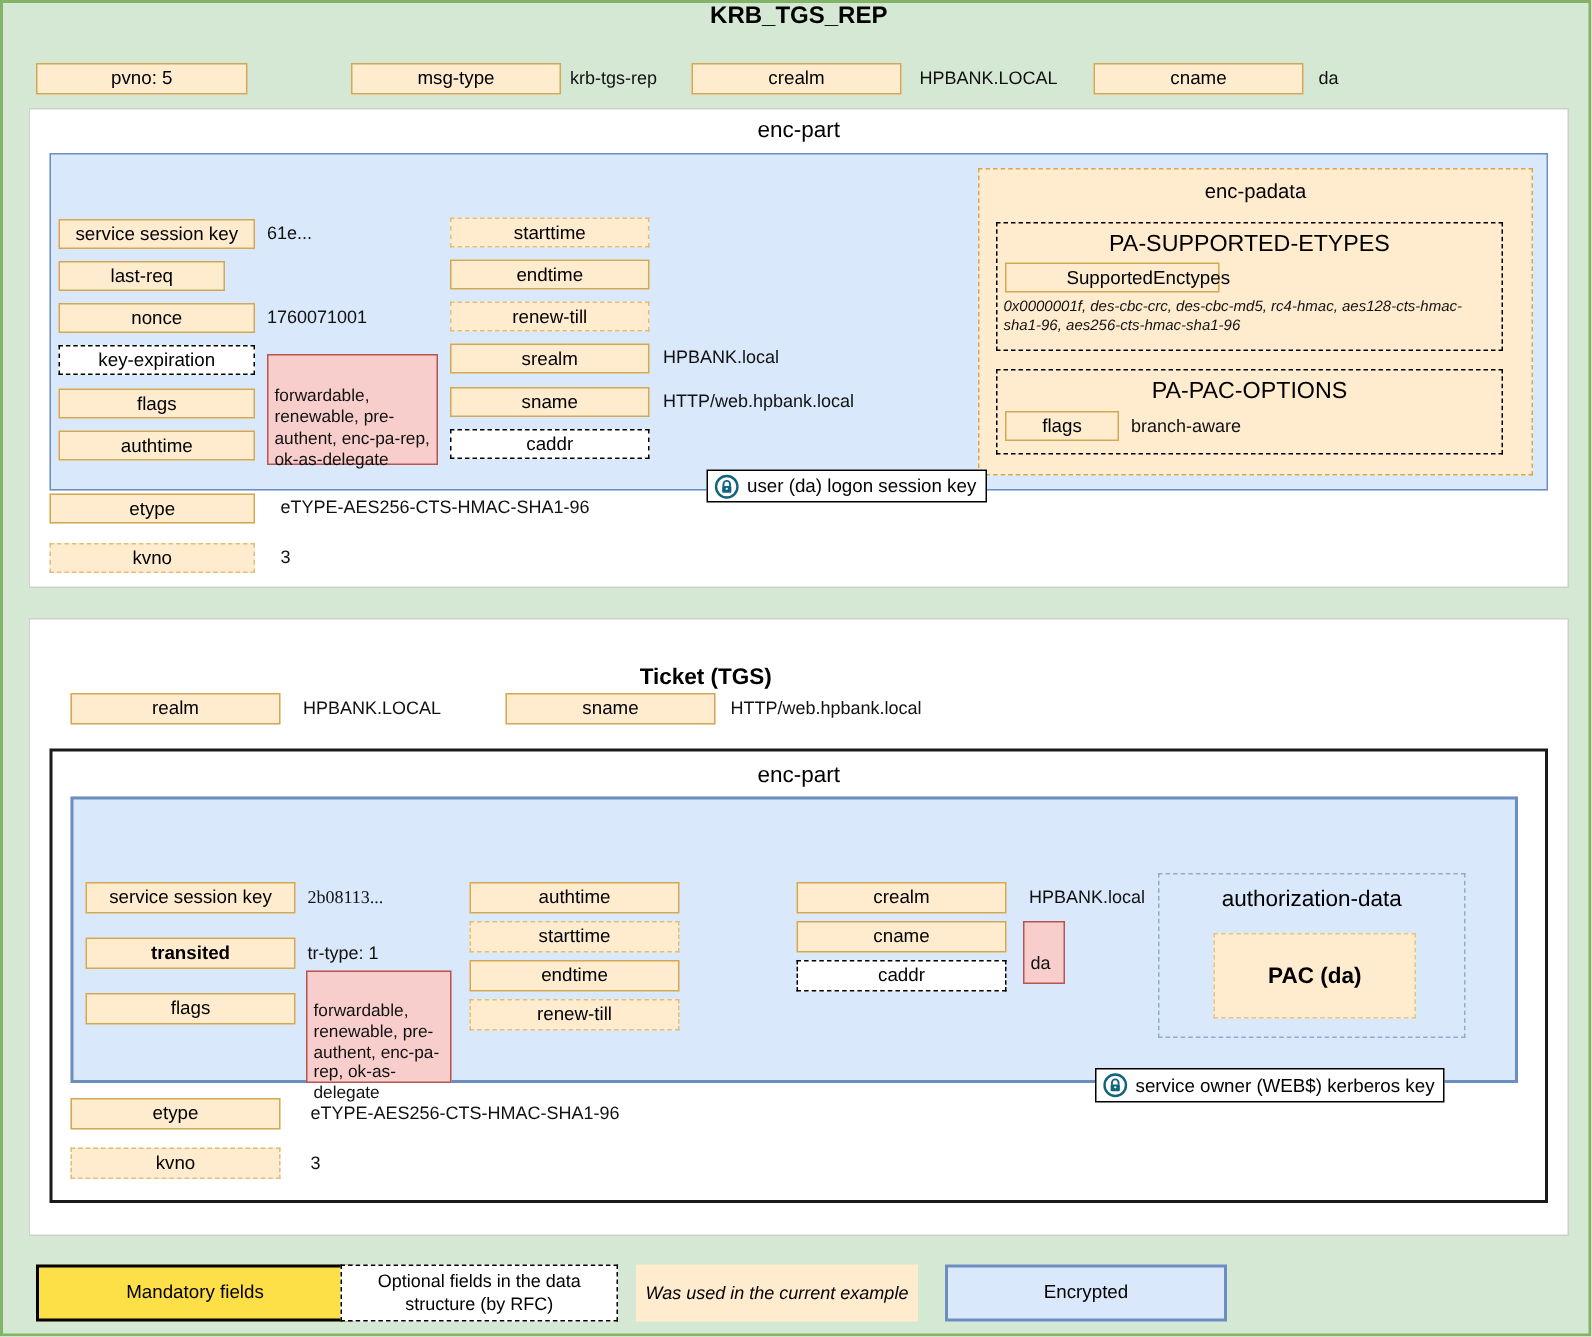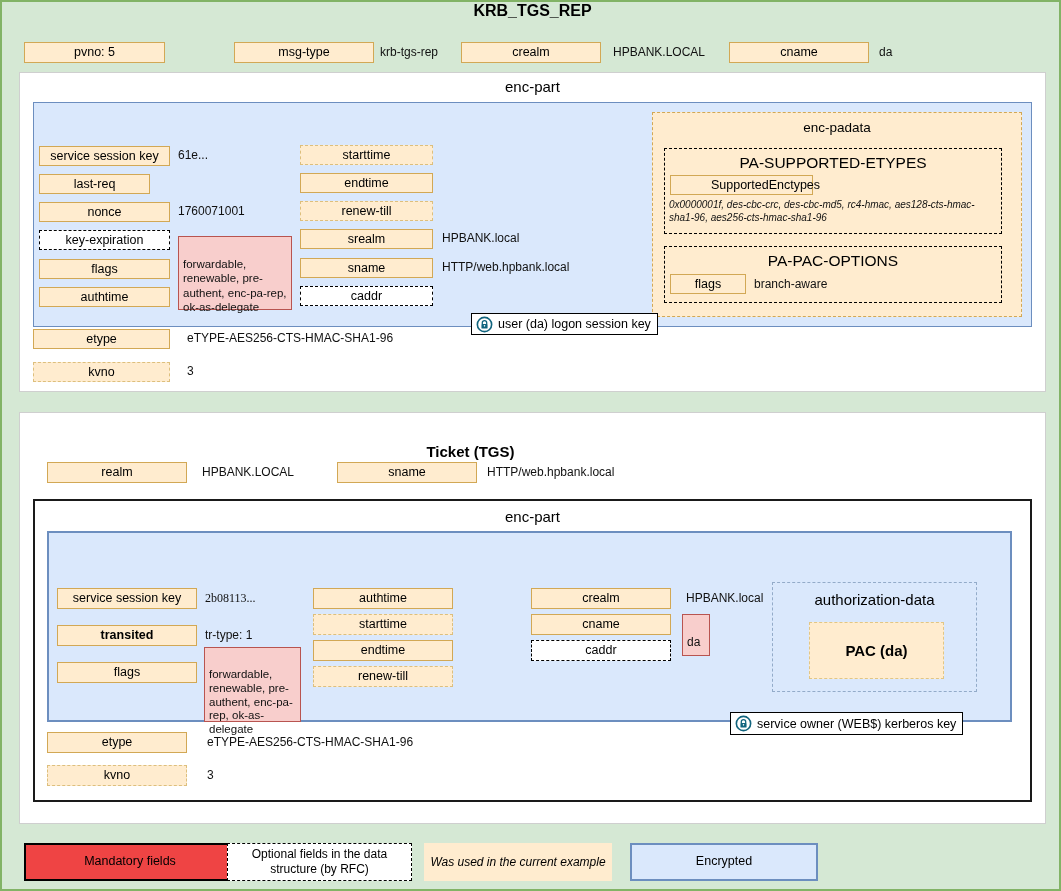--- a/index.html
+++ b/index.html
@@ -138,18 +138,18 @@
       </svg>
     </span>
     <span>service owner (WEB$) kerberos key</span>
   </div>
 
   <div class="fb" style="left:45px;top:730px;width:140px;height:21px;">etype</div>
   <div class="val" style="left:205px;top:734px;">eTYPE-AES256-CTS-HMAC-SHA1-96</div>
   <div class="fb ou" style="left:45px;top:763px;width:140px;height:21px;">kvno</div>
   <div class="val" style="left:205px;top:767px;">3</div>
 
-  <div class="leg" style="left:22px;top:841px;width:212px;height:38px;background:#ef4444;border:2px solid #000;">Mandatory fields</div>
+  <div class="leg" style="left:22px;top:841px;width:212px;height:38px;background:#fde047;border:2px solid #000;">Mandatory fields</div>
   <div class="leg" style="left:225px;top:841px;width:185px;height:38px;background:#fff;border:1px dashed #000;font-size:12px;">Optional fields in the data structure (by RFC)</div>
   <div class="leg" style="left:422px;top:841px;width:188px;height:38px;background:#ffeccf;font-size:12px;font-style:italic;">Was used in the current example</div>
   <div class="leg" style="left:628px;top:841px;width:188px;height:38px;background:#dae8fc;border:2px solid #6c8ebf;">Encrypted</div>
 
 </div>
 
 </body></html>

